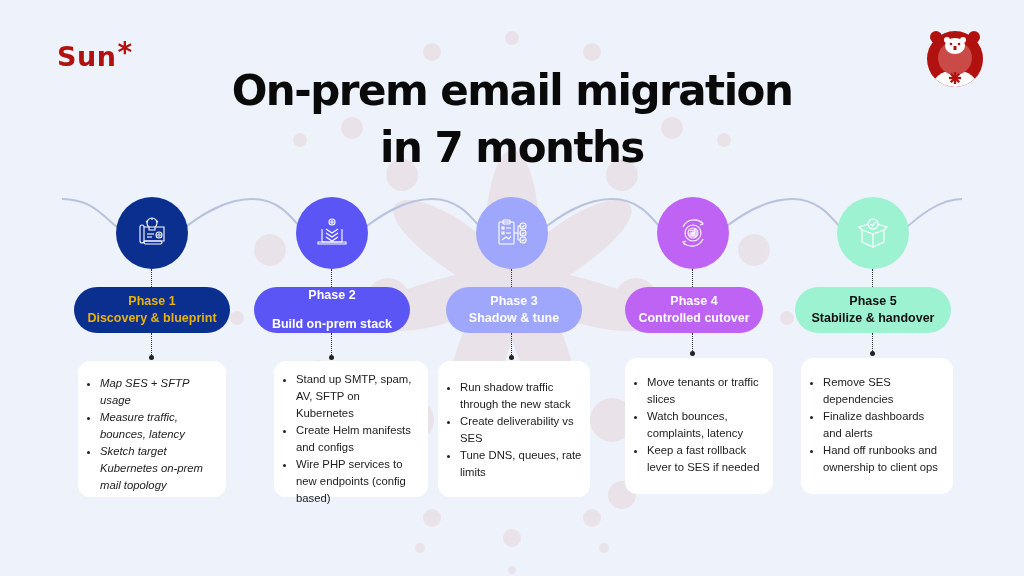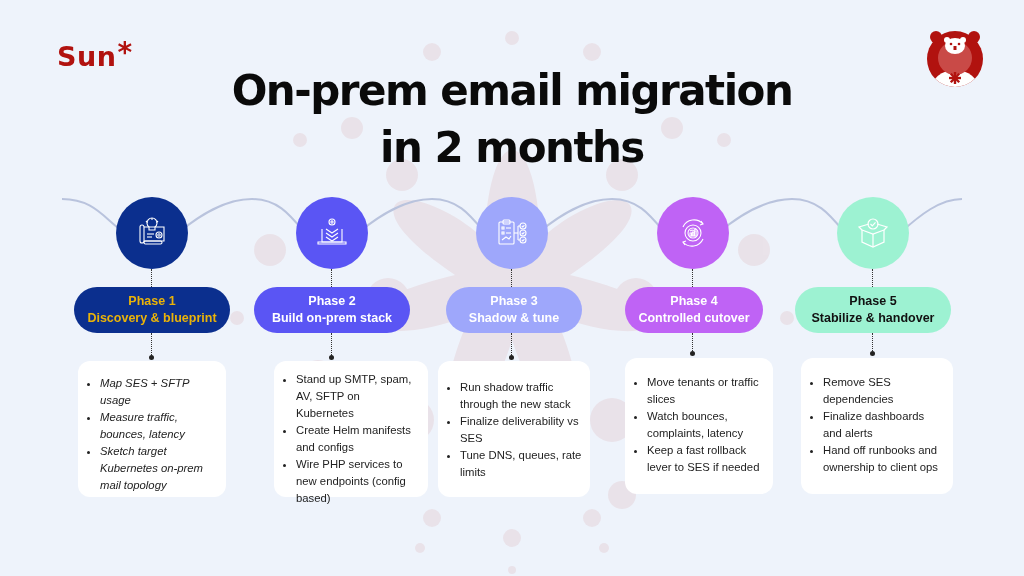--- a/index.html
+++ b/index.html
@@ -85,21 +85,21 @@
   <g fill="#b1120f" transform="translate(31 52)">
     <rect x="-1.2" y="-6" width="2.4" height="12"></rect>
     <rect x="-1.2" y="-6" width="2.4" height="12" transform="rotate(45)"></rect>
     <rect x="-1.2" y="-6" width="2.4" height="12" transform="rotate(90)"></rect>
     <rect x="-1.2" y="-6" width="2.4" height="12" transform="rotate(135)"></rect>
   </g>
 </svg>
 
 <h1 class="title" style="margin:0;">
   <span>On-prem email migration</span>
-  <span>in 2 months</span>
+  <span>in 7 months</span>
 </h1>
 
 <svg class="wave" width="1024" height="576" viewBox="0 0 1024 576">
   <path d="M62 199 C95 199 105 220 125 233
            M178 233 C200 215 225 199 252 199 C278 199 290 215 305 233
            M358 233 C380 215 405 199 432 199 C458 199 470 215 485 233
            M538 233 C560 215 585 199 612 199 C638 199 650 215 665 233
            M718 233 C740 215 765 199 792 199 C818 199 830 215 845 233
            M900 233 C920 215 940 199 962 199" fill="none" stroke="#b9c3dd" stroke-width="2"></path>
 </svg>
@@ -142,21 +142,21 @@
       <circle cx="18" cy="7" r="3"></circle>
         <circle cx="18" cy="7" r="1.1"></circle>
       <path d="M8 14 V27 H28 V14"></path>
       <path d="M4 27 H32 V29 H4 Z"></path>
       <path d="M12 14 L18 18 L24 14"></path>
       <path d="M12 18 L18 22 L24 18"></path>
       <path d="M12 22 L18 26 L24 22"></path>
     </svg>
   </div>
   <div class="vline" style="top:269px;height:18px;"></div>
-  <div class="pill" style="background:#5a55f4;color:#fff;">
+  <div class="pill" style="background:#5a55f4;color:#fff;justify-content:space-between;">
     <span>Phase 2</span>
     <span>Build on-prem stack</span>
   </div>
   <div class="vline" style="top:333px;height:24px;"></div>
   <div class="dot" style="top:355px;"></div>
   <div class="card" style="left:32px;top:361px;width:154px;height:136px;padding-top:10px;">
     <ul>
       <li>Stand up SMTP, spam, AV, SFTP on Kubernetes</li>
       <li>Create Helm manifests and configs</li>
       <li>Wire PHP services to new endpoints (config based)</li>
@@ -189,21 +189,21 @@
   <div class="vline" style="top:269px;height:18px;"></div>
   <div class="pill" style="background:#9ea7fb;color:#fff;left:24px;width:136px;">
     <span>Phase 3</span>
     <span>Shadow &amp; tune</span>
   </div>
   <div class="vline" style="top:333px;height:24px;"></div>
   <div class="dot" style="top:355px;"></div>
   <div class="card" style="left:16px;top:361px;width:152px;height:136px;padding-top:18px;">
     <ul>
       <li>Run shadow traffic through the new stack</li>
-      <li>Finalize deliverability vs SES</li>
+      <li>Create deliverability vs SES</li>
       <li>Tune DNS, queues, rate limits</li>
     </ul>
   </div>
 </div>
 
 <div class="phase" style="left:603px;">
   <div class="circle" style="background:#bf63f5;">
     <svg viewBox="0 0 36 36" fill="none" stroke="#fff" stroke-width="1.1">
       <path d="M8 12 A12 12 0 0 1 28 9"></path>
         <path d="M26 6 L28 9 L25 10"></path>

